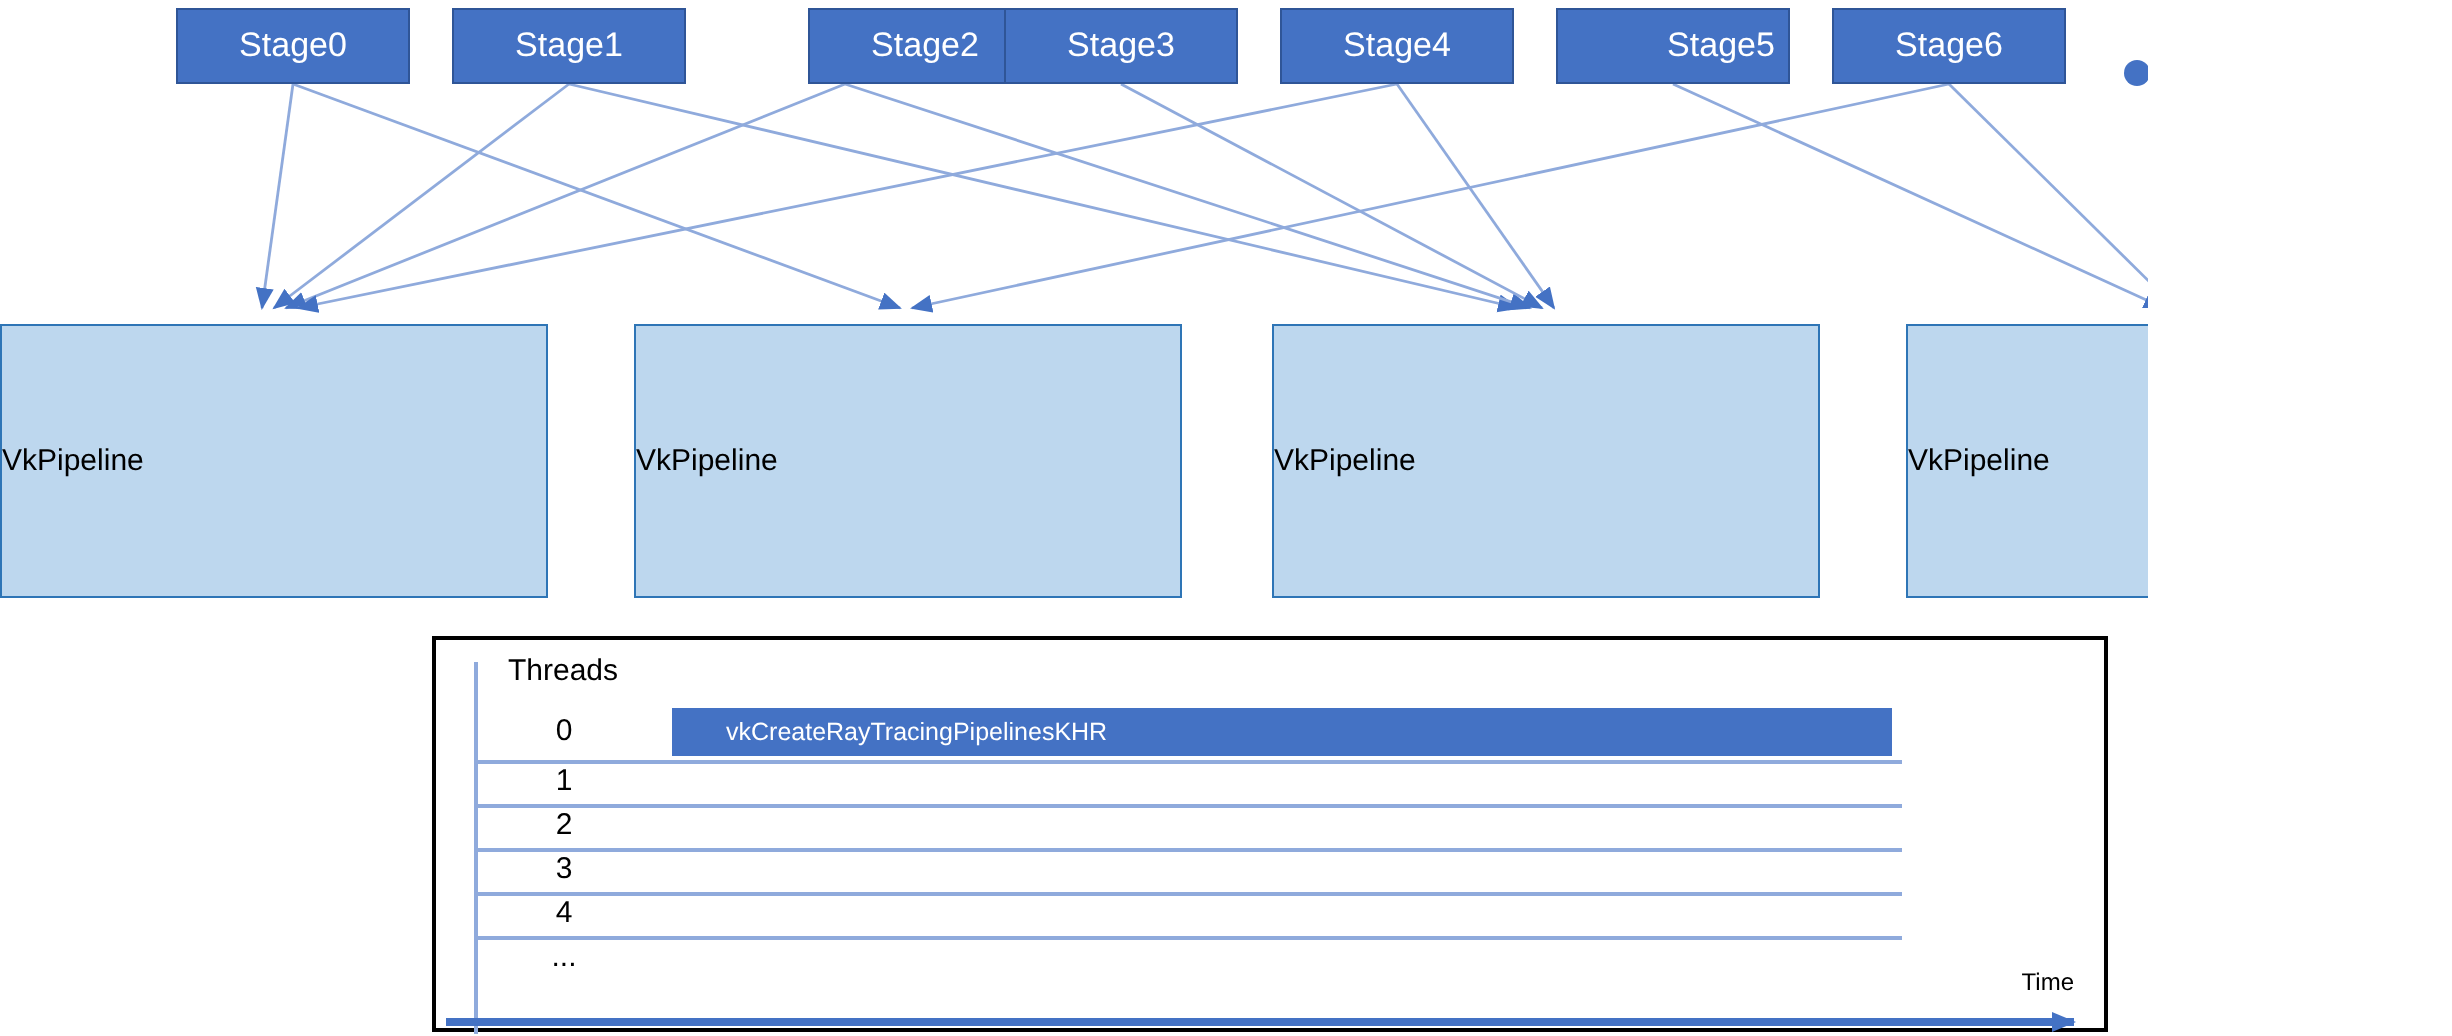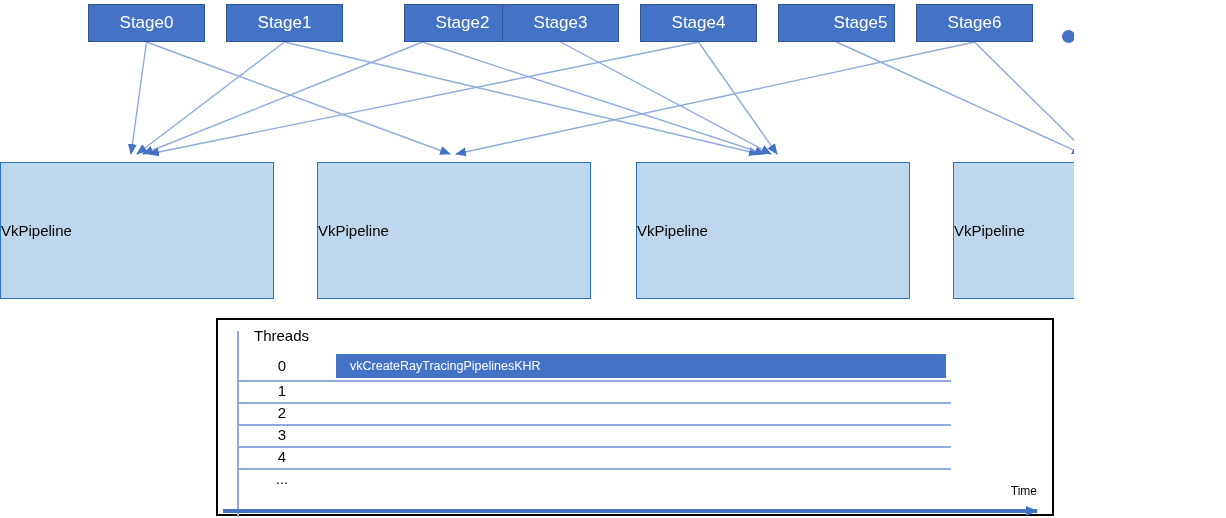--- a/index.html
+++ b/index.html
@@ -36,21 +36,21 @@
   .tl-axis{position:absolute;left:19px;top:11px;width:2px;height:186px;background:var(--grid);}
   .tl-row-label{
     position:absolute;left:44px;width:40px;text-align:center;
     font-size:15px;color:#000;line-height:18px;
   }
   .tl-sep{position:absolute;left:20px;width:713px;height:1.5px;background:var(--grid);}
   .tl-bar{
     position:absolute;left:118px;top:34px;width:610px;height:24px;background:var(--bar);
     display:flex;align-items:center;
   }
-  .tl-bar span{color:var(--bar-text);font-size:12.5px;padding-left:14px;white-space:nowrap;}
+  .tl-bar span{color:var(--bar-text);font-size:12.5px;padding-left:27px;white-space:nowrap;}
   .tl-time{position:absolute;right:15px;top:164px;font-size:12px;color:#000;}
   svg.tl-arrow{position:absolute;left:3px;top:185px;width:832px;height:12px;}
 </style>
 </head>
 <body>
 
 <div class="canvas">
 
   <svg class="connectors" id="connectors" viewBox="0 0 1226 518">
     <defs>

